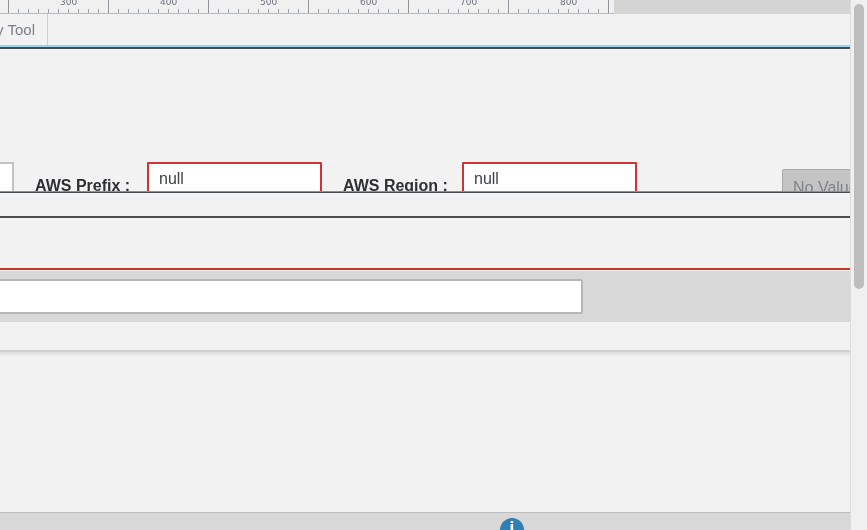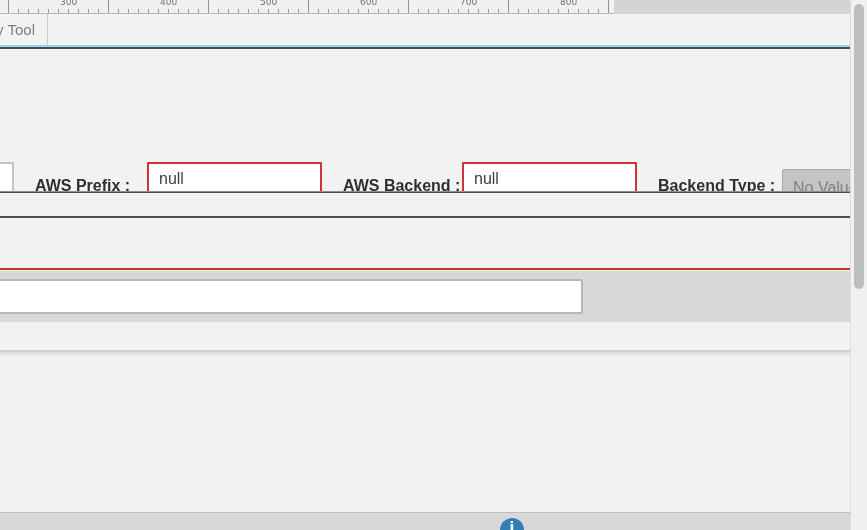--- a/index.html
+++ b/index.html
@@ -419,27 +419,26 @@
   <div class="form-row">
 
     <div class="input-clipped"></div>
 
     <div class="field-label" style="left:35px; top:129px;">AWS Prefix :</div>
     <div class="input-red" style="left:147px; top:113px; width:175px; height:49px;">
       <span class="val">null</span>
       <span class="err-dot"></span>
     </div>
 
-    <div class="field-label" style="left:343px; top:129px;">AWS Backend :</div>
+    <div class="field-label" style="left:343px; top:129px;">AWS Region :</div>
     <div class="input-red" style="left:462px; top:113px; width:175px; height:49px;">
       <span class="val">null</span>
       <span class="err-dot"></span>
     </div>
 
-    <div class="field-label" style="left:658px; top:129px;">Backend Type :</div>
     <div class="select-disabled" style="left:782px; top:120px; width:85px; height:37px;">No Value</div>
   </div>
 
   <div class="sep-thin" style="top:191px;"></div>
   <div class="sep-dark" style="top:192px;"></div>
   <div class="mid-band"></div>
   <div class="sep-dark" style="top:216px;"></div>
 
   <div class="lower-pane"></div>
 

